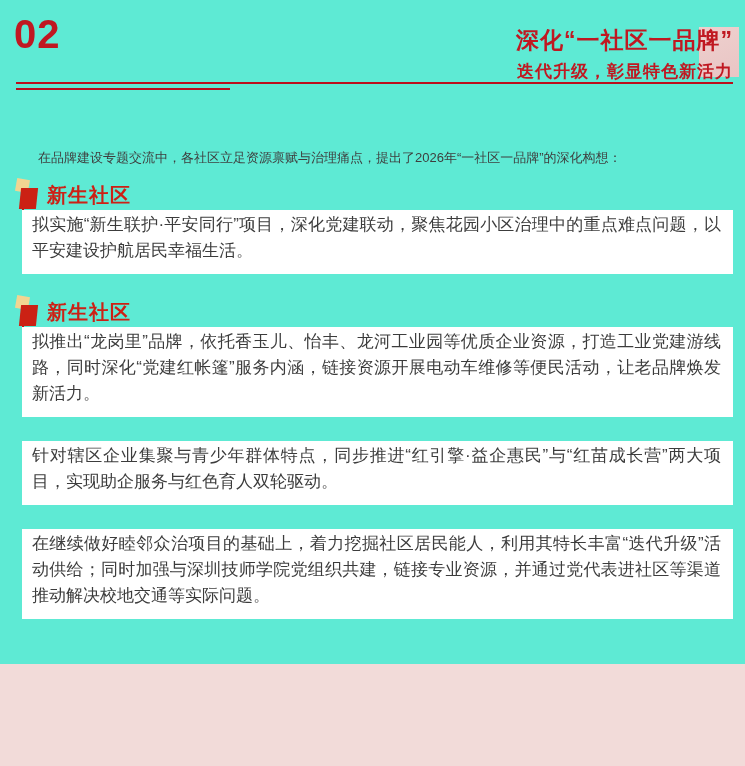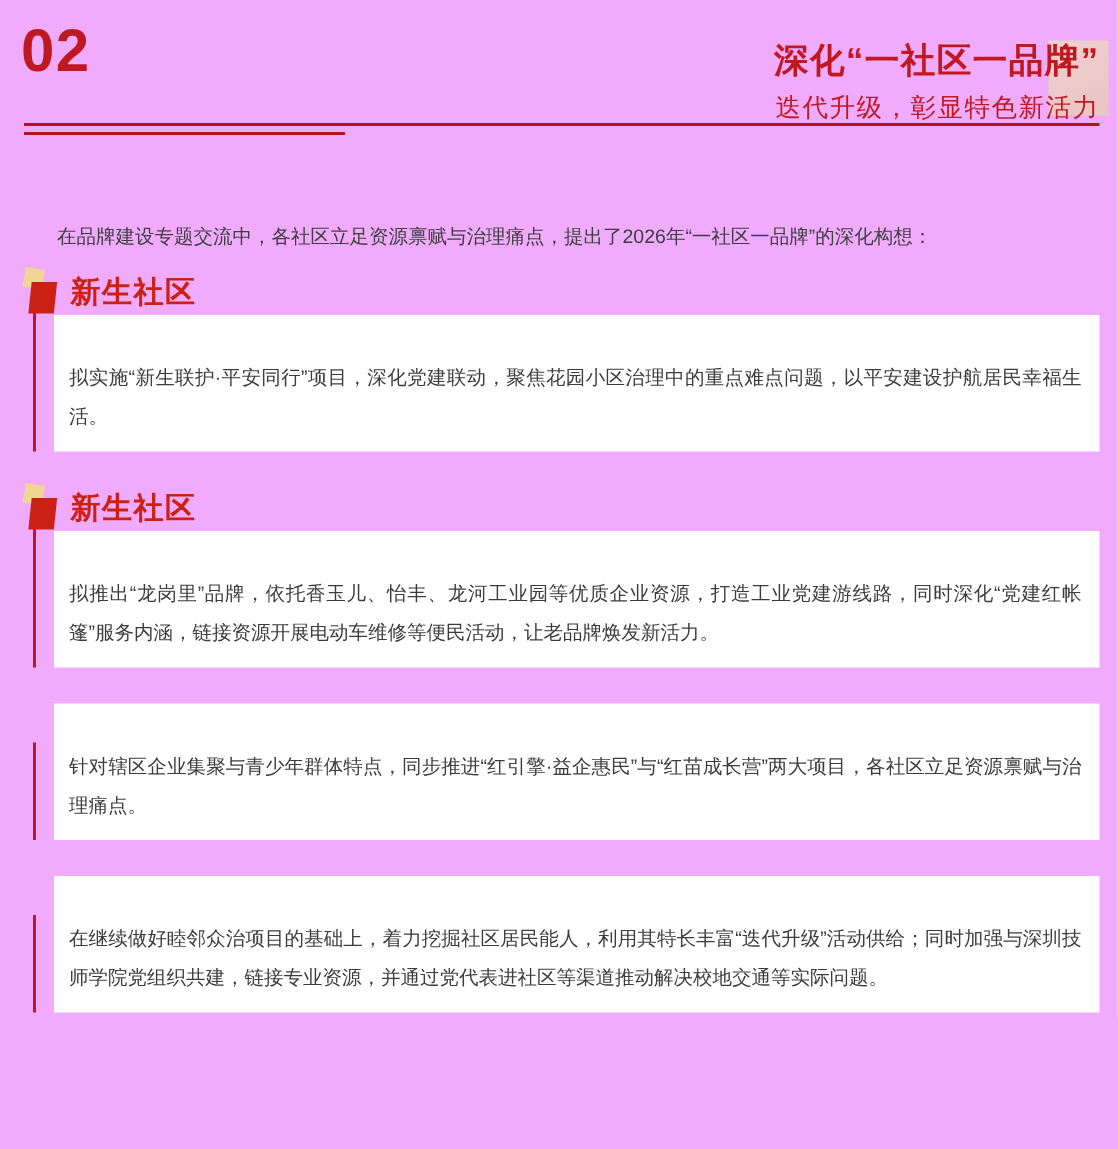--- a/index.html
+++ b/index.html
@@ -1,39 +1,39 @@
 <!DOCTYPE html>
 <html><head>
 <meta charset="utf-8">
 <style>
   * { margin:0; padding:0; box-sizing:border-box; }
   html,body { background:#f2dbd9; }
   body { font-family:"Liberation Sans","DejaVu Sans",sans-serif; }
   .page {
-    position:relative; width:745px; height:766px;
-    background:#f0abfc; overflow:hidden;
+    position:relative; width:745px; height:664px;
+    background:#5eead4; overflow:hidden;
   }
 
   
   .header { position:relative; height:100px; }
   .num {
     position:absolute; left:14px; top:12px;
     font-size:40px; font-weight:800; color:#c01821; letter-spacing:1px;
   }
   .hl-rect {
     position:absolute; right:6px; top:27px; width:40px; height:50px;
     background:linear-gradient(160deg,#eed0ce 0%,#e9c5c4 100%);
   }
   .title-block { position:absolute; right:12px; top:26px; text-align:right; }
   .title-main {
     font-size:23px; font-weight:bold; color:#c01821;
     letter-spacing:1px; line-height:28px;
   }
   .title-sub {
-    margin-top:6px; font-size:17px; font-weight:normal;
+    margin-top:6px; font-size:17px; font-weight:bold;
     color:#c01821; letter-spacing:1px;
   }
   .rule-1 { position:absolute; left:16px; right:12px; top:82px; height:2px; background:#ba0f1c; }
   .rule-2 { position:absolute; left:16px; top:88px; width:214px; height:2px; background:#ba0f1c; }
 
   
   .content { padding:0 12px; }
   .intro {
     margin:43px 0 8px; font-size:13px; line-height:30px;
     color:#3e3e3e; text-indent:2em; text-align:justify;
@@ -52,23 +52,23 @@
   .vline {
     position:absolute; left:10px; top:26px; bottom:0；
     width:2px; background:#c2181d;
   }
   .vline { position:absolute; left:10px; top:26px; bottom:0; width:2px; background:#c2181d; }
   .sec-title {
     position:absolute; left:35px; top:0; line-height:29px;
     font-size:20px; font-weight:bold; color:#cd2015; letter-spacing:1px;text-align:center;
   }
   .sec-box {
-    position:relative; margin-left:24px; background:#ffffff;
-    padding:29px 12px 10px 10px;
-    font-size:13px; line-height:26px; color:#3c3c3c; text-align:justify;
+    position:relative; margin-left:10px; background:#ffffff;
+    padding:2px 12px 10px 10px;
+    font-size:17px; line-height:26px; color:#3c3c3c; text-align:justify;
     z-index:2;
   }
 </style>
 </head>
 <body>
 
 <div class="page">
 
   <div class="header">
     <div class="num">02</div>
@@ -100,21 +100,21 @@
       <div class="sec-head">
         <span class="sq-yellow"></span>
         <span class="sq-red"></span>
         <span class="sec-title">新生社区</span>
       </div>
       <div class="sec-box">拟推出“龙岗里”品牌，依托香玉儿、怡丰、龙河工业园等优质企业资源，打造工业党建游线路，同时深化“党建红帐篷”服务内涵，链接资源开展电动车维修等便民活动，让老品牌焕发新活力。</div>
     </div>
 
     <div class="sec">
       <div class="vline"></div>
-      <div class="sec-box">针对辖区企业集聚与青少年群体特点，同步推进“红引擎·益企惠民”与“红苗成长营”两大项目，各社区立足资源禀赋与治理痛点。</div>
+      <div class="sec-box">针对辖区企业集聚与青少年群体特点，同步推进“红引擎·益企惠民”与“红苗成长营”两大项目，实现助企服务与红色育人双轮驱动。</div>
     </div>
 
     <div class="sec">
       <div class="vline"></div>
       <div class="sec-box">在继续做好睦邻众治项目的基础上，着力挖掘社区居民能人，利用其特长丰富“迭代升级”活动供给；同时加强与深圳技师学院党组织共建，链接专业资源，并通过党代表进社区等渠道推动解决校地交通等实际问题。</div>
     </div>
 
   </div>
 </div>
 

